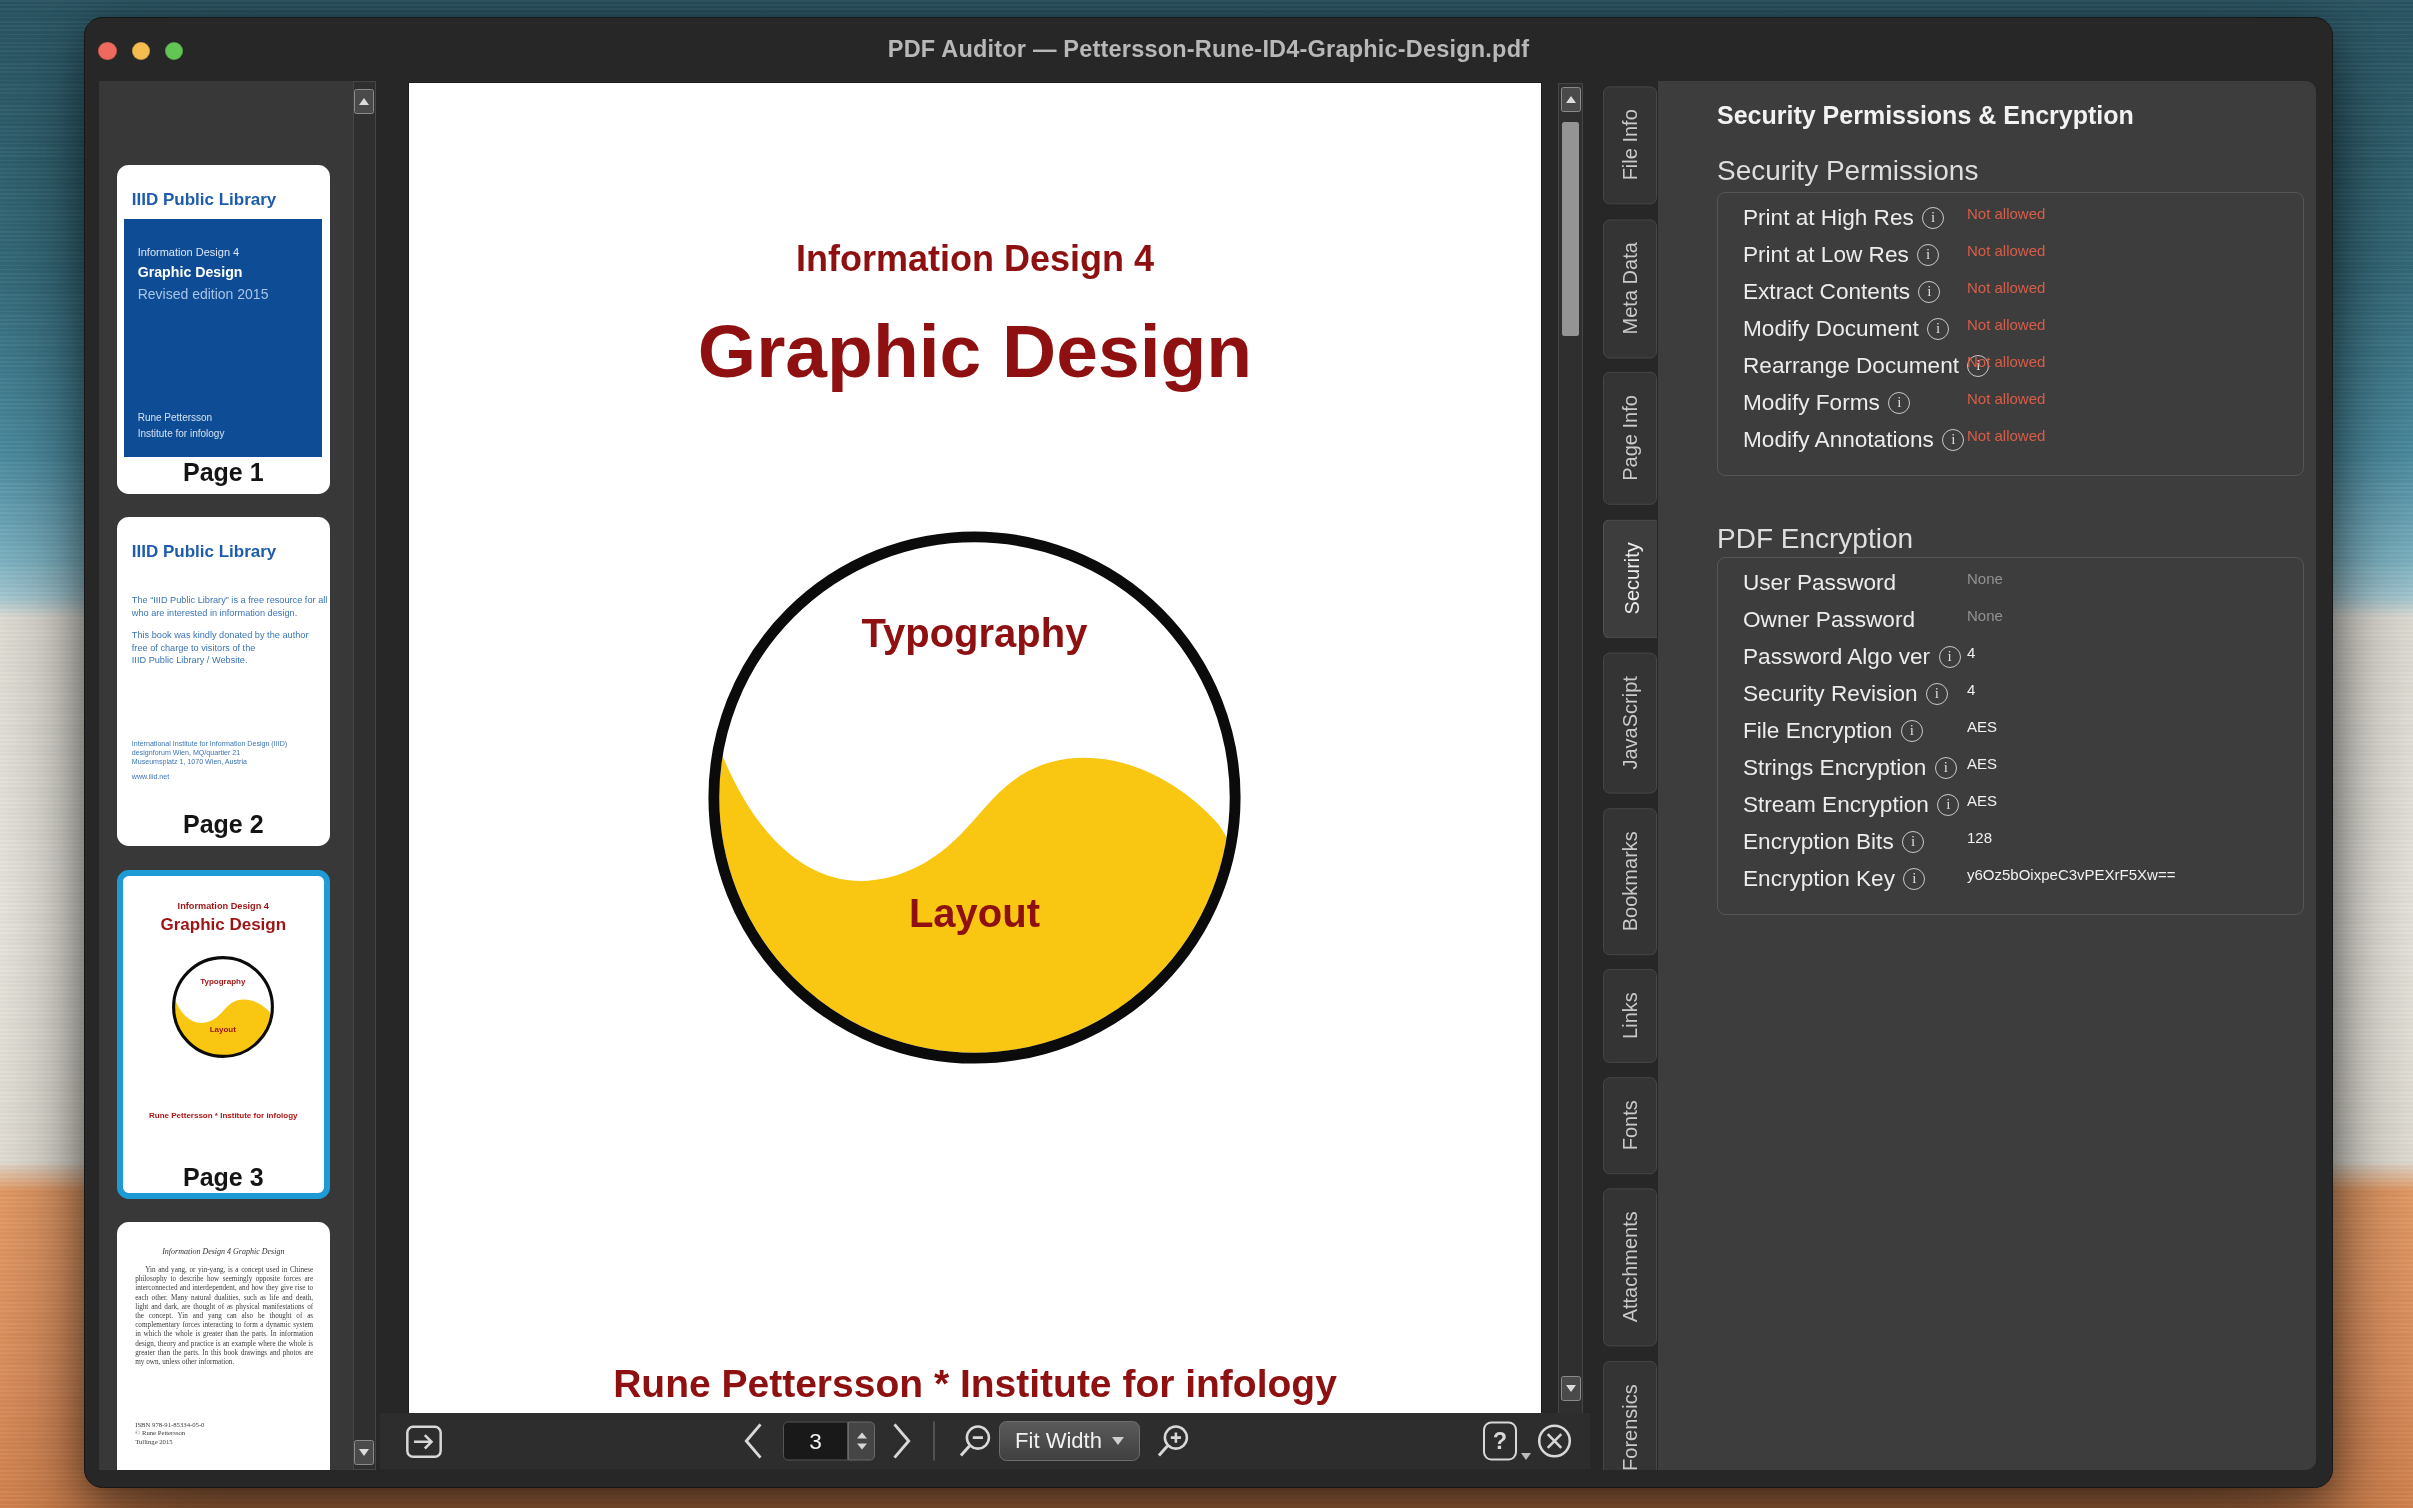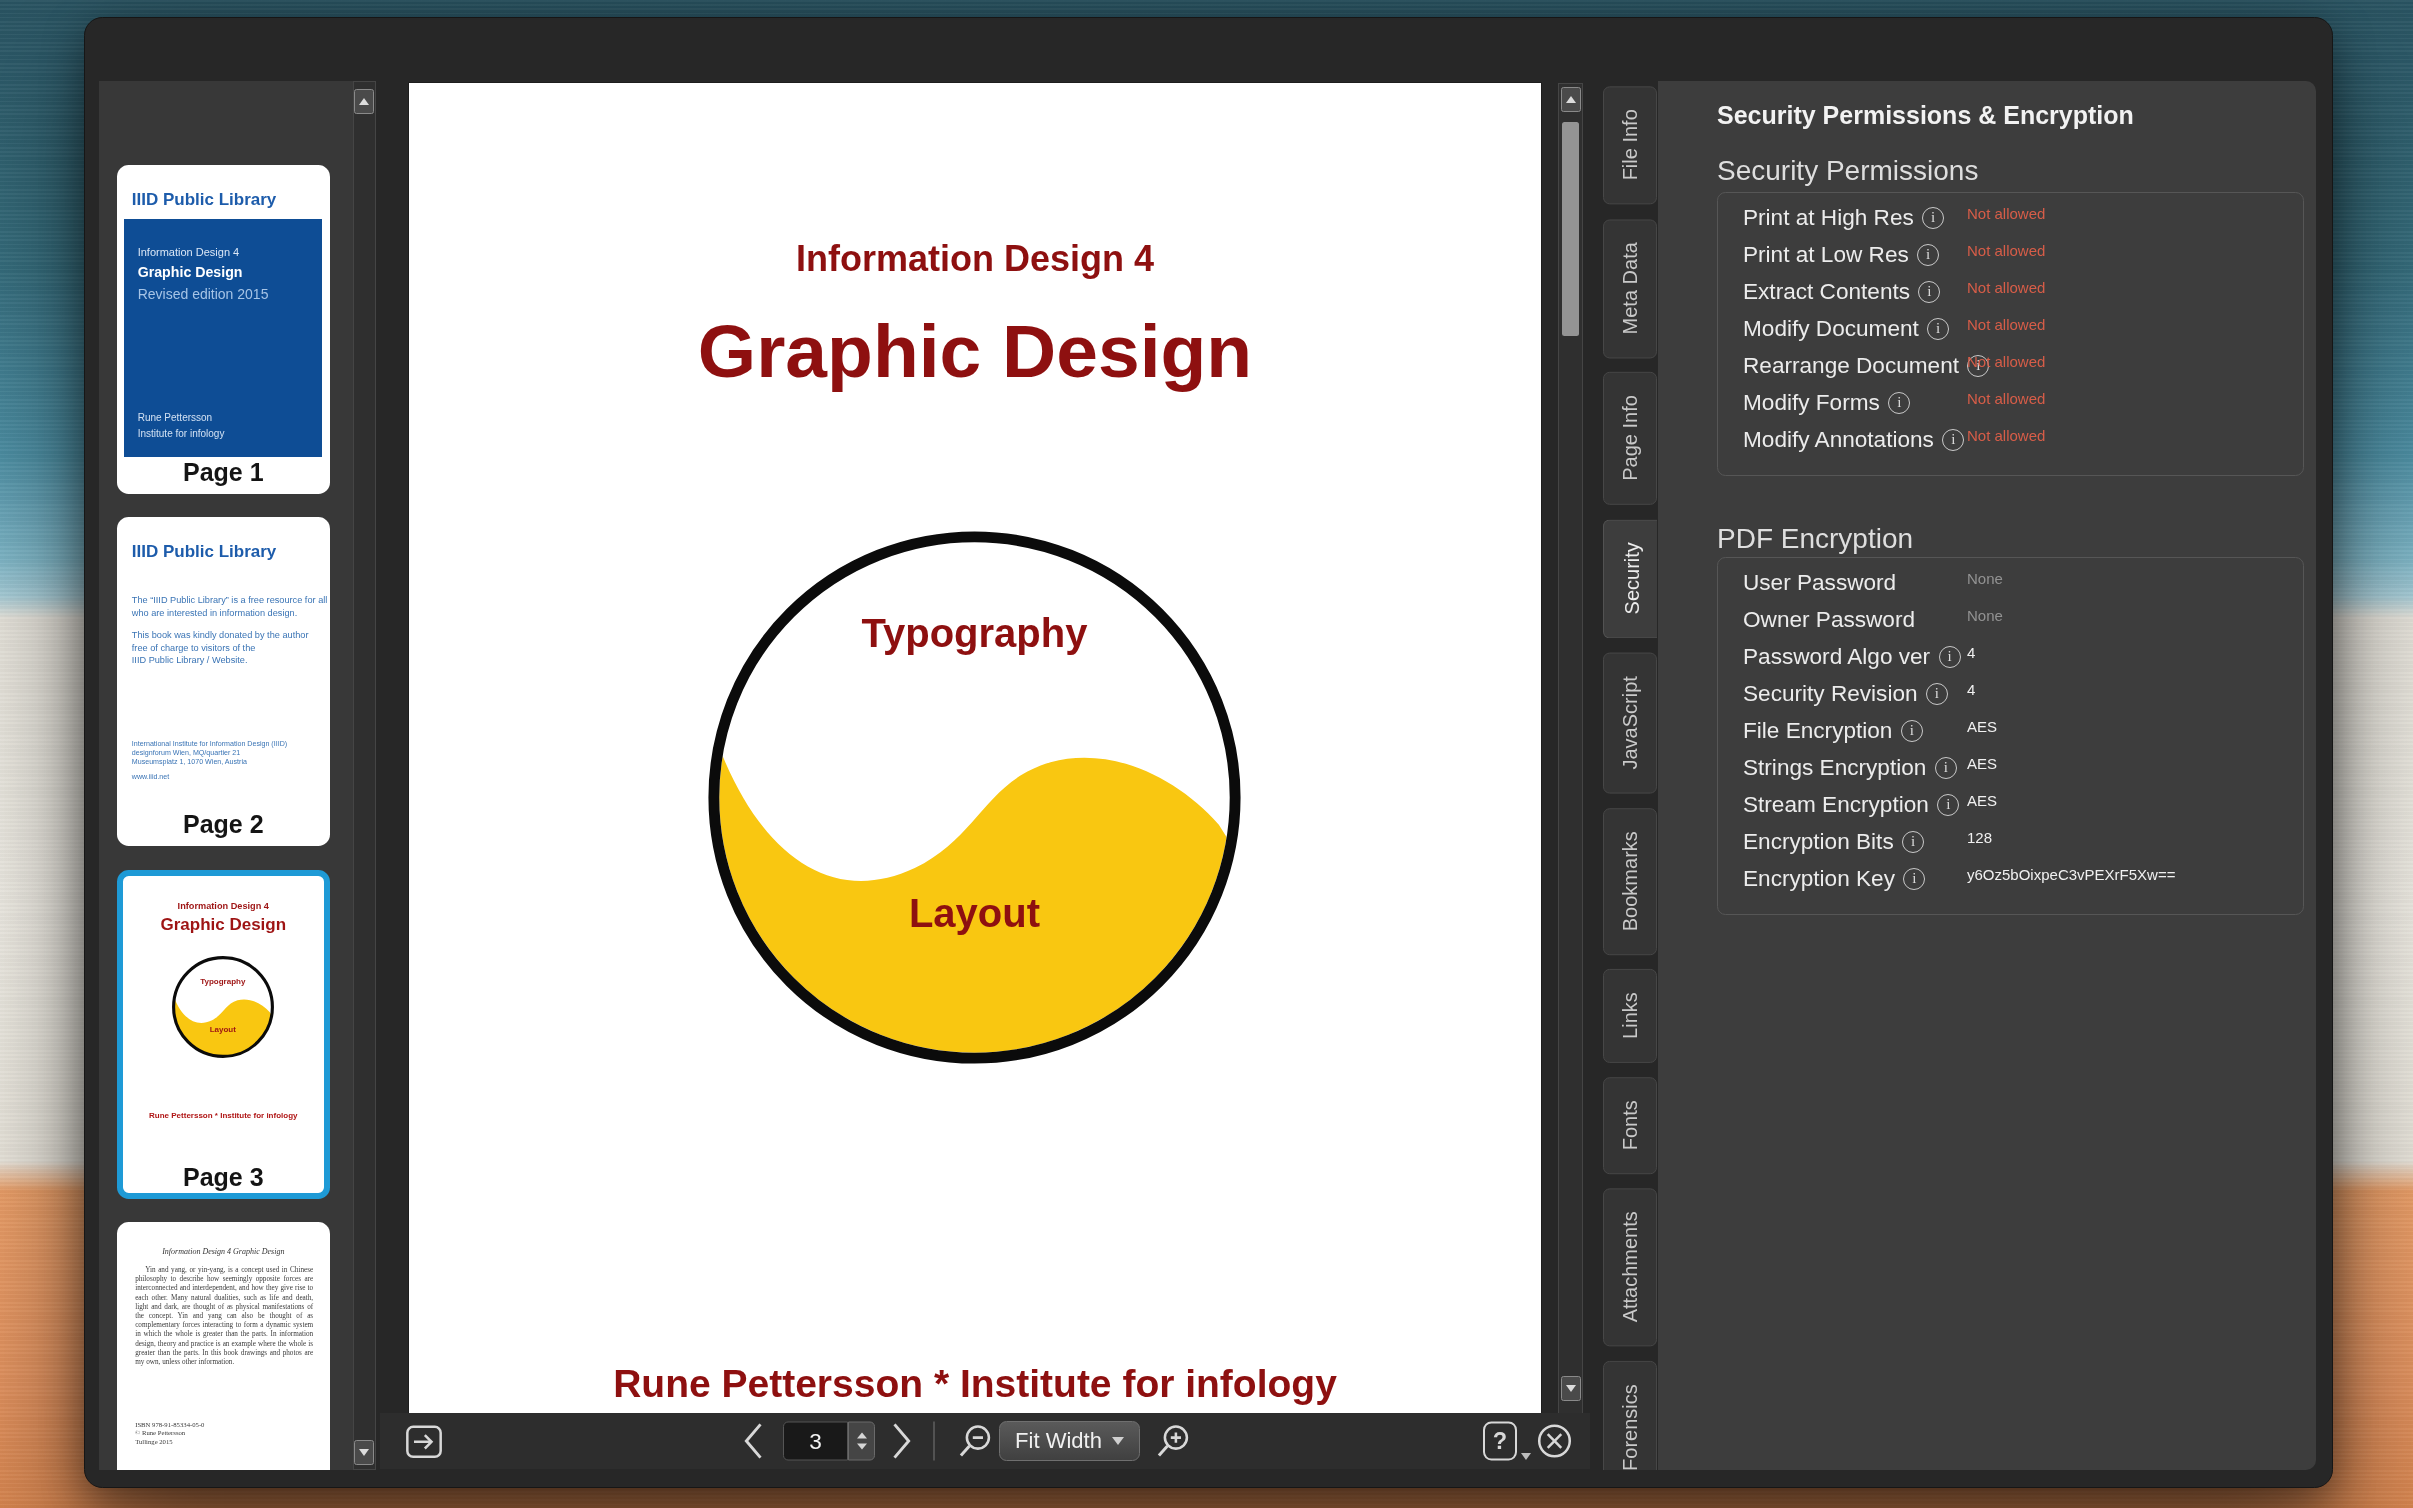--- a/index.html
+++ b/index.html
@@ -140,20 +140,26 @@
   .rvalue { position:absolute; left:249px; font-size:15px; color:#f1f1f1; white-space:nowrap; }
 
   svg { display:block; }
 </style>
 </head>
 <body>
 
 <div class="wallpaper">
   <div class="window">
 
+    <div class="titlebar">
+      <span class="tl red"></span>
+      <span class="tl yellow"></span>
+      <span class="tl green"></span>
+      <div class="title">PDF Auditor — Pettersson-Rune-ID4-Graphic-Design.pdf</div>
+    </div>
 
     <div class="sidebar">
 
       <div class="thumb-card" style="top:84px;">
         <div class="lib-title">IIID Public Library</div>
         <div class="cover-box">
           <div class="cov-series">Information Design 4</div>
           <div class="cov-title">Graphic Design</div>
           <div class="cov-ed">Revised edition 2015</div>
           <div class="cov-auth">Rune Pettersson</div>

